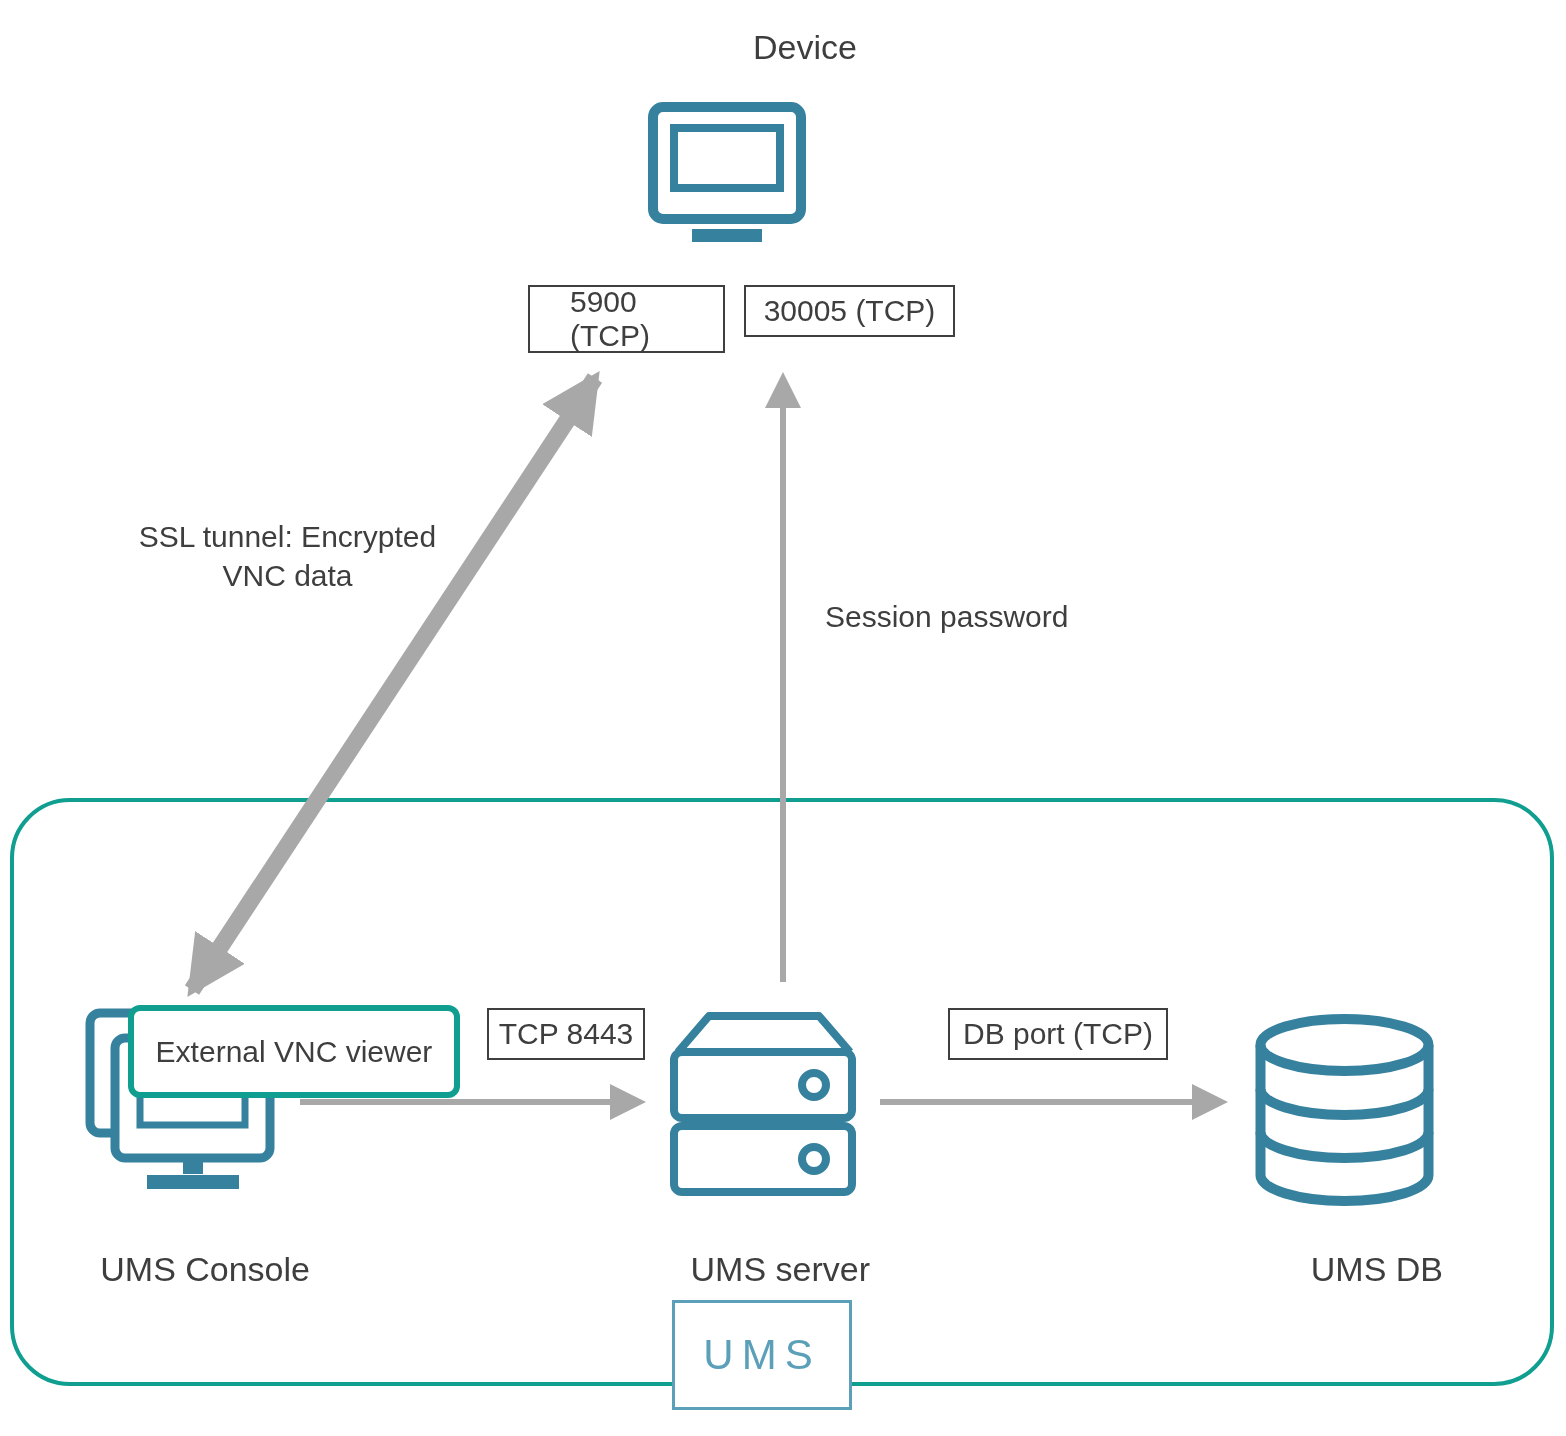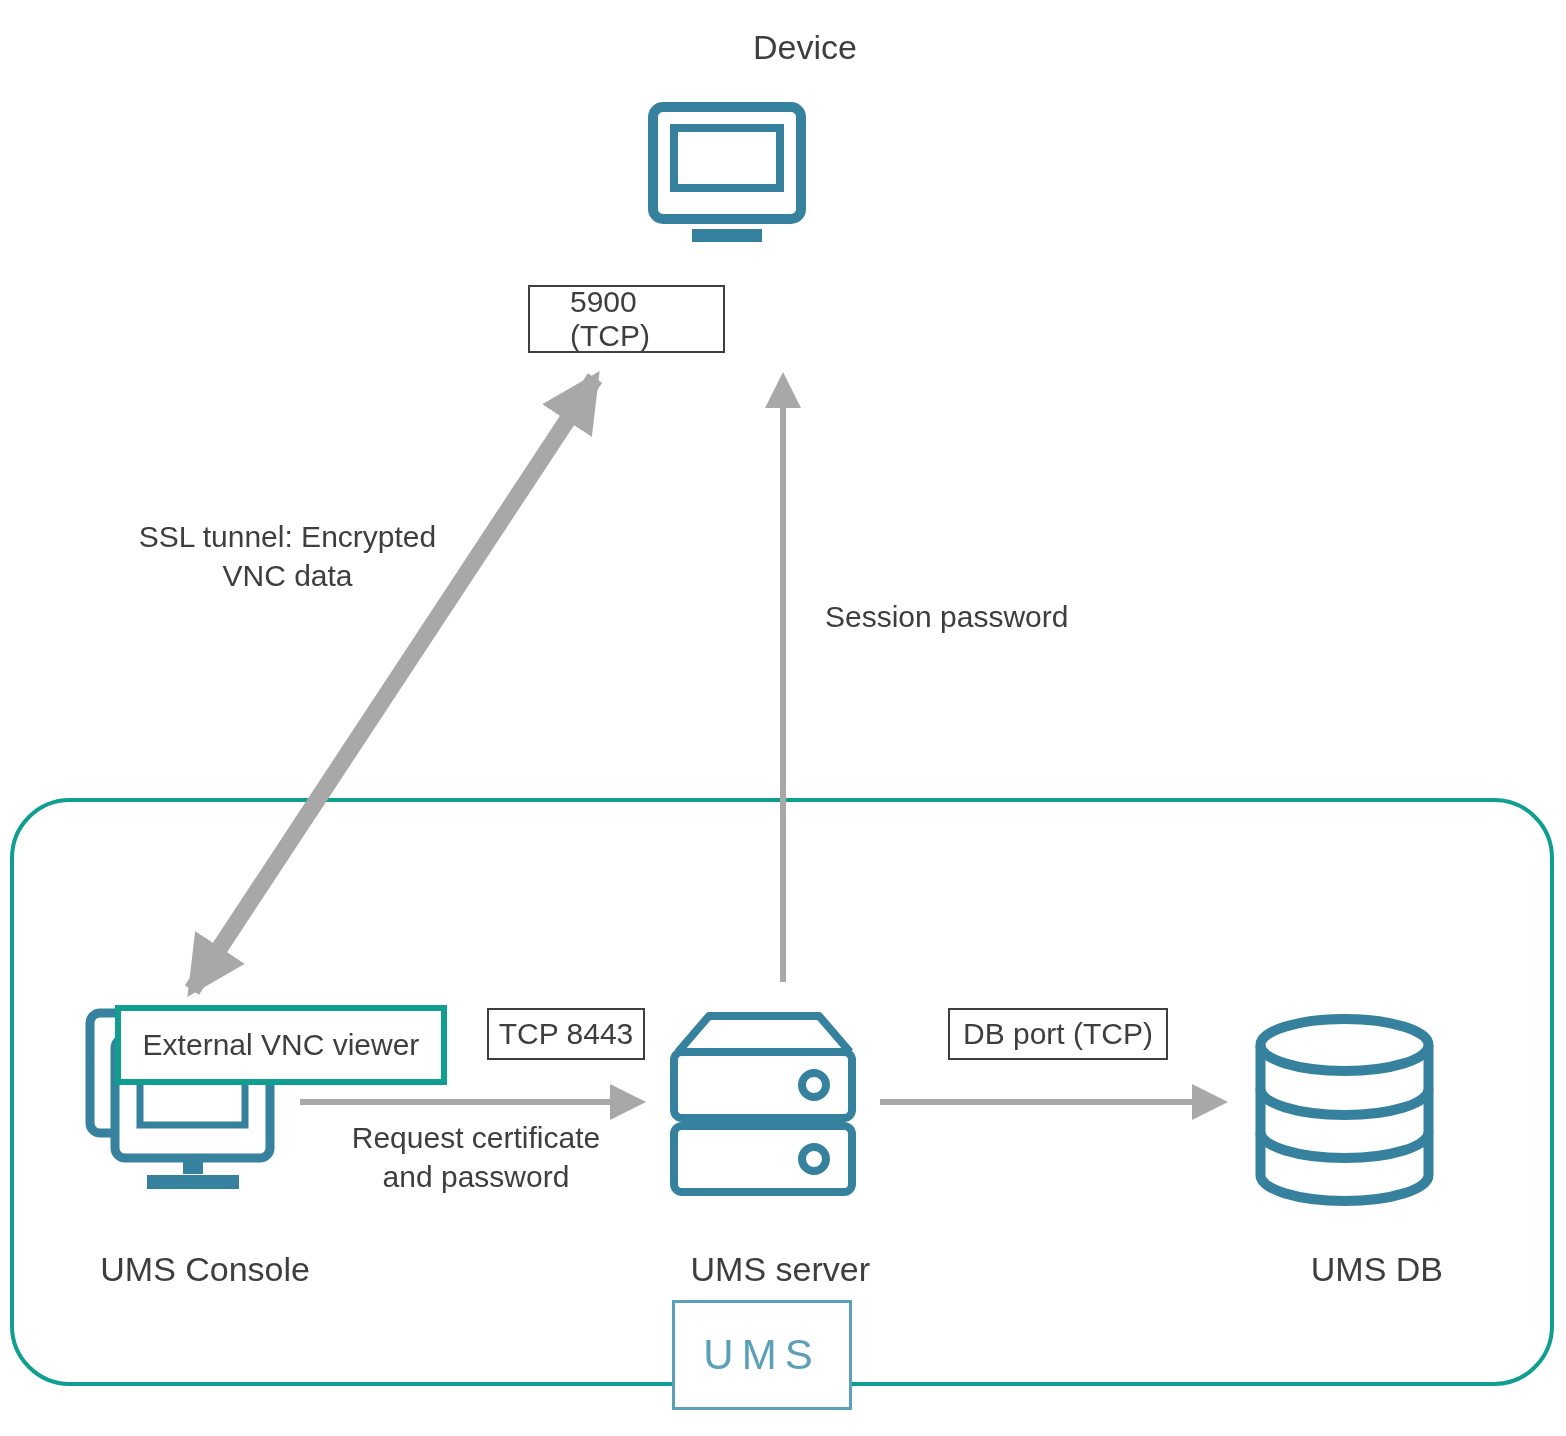--- a/index.html
+++ b/index.html
@@ -46,25 +46,25 @@
     z-index:1;
     background:transparent;
   }
   #arrow-layer{
     left:0; top:0;
     width:1566px; height:1436px;
     z-index:5;
     pointer-events:none;
   }
   #vnc-badge{
-    left:115px; top:1005px;
-    width:332px; height:80px;
+    left:128px; top:1005px;
+    width:332px; height:93px;
     background:#ffffff;
     border:6px solid #0f9e90;
-    border-radius:0;
+    border-radius:12px;
     box-sizing:border-box;
     display:flex;
     align-items:center;
     justify-content:center;
     font-size:30px;
     color:#3e3e3e;
     z-index:10;
   }
   #ums-logo{
     left:672px; top:1300px;
@@ -89,41 +89,41 @@
 
   <div class="abs node-label" style="left:597px; top:20px; width:260px;">Device</div>
 
   <svg class="abs icon" style="left:648px; top:102px;" width="158" height="142" viewBox="0 0 158 142">
     <rect x="5" y="5" width="148" height="112" rx="10" fill="none" stroke="#36819e" stroke-width="10"></rect>
     <rect x="26" y="26" width="106" height="60" fill="none" stroke="#36819e" stroke-width="8"></rect>
     <rect x="44" y="127" width="70" height="13" fill="#36819e"></rect>
   </svg>
 
   <div class="abs port-box" style="left:528px; top:285px; width:197px; height:68px;padding-left:40px;">5900 (TCP)</div>
+  <div class="abs port-box" style="left:744px; top:285px; width:211px; height:52px;">30005 (TCP)</div>
 
   <div class="abs" id="ums-boundary"></div>
 
   <svg class="abs" id="arrow-layer" viewBox="0 0 1566 1436">
     <defs>
       <marker id="ah-thick" markerWidth="4" markerHeight="4" refX="3" refY="1.75" orient="auto-start-reverse" markerUnits="strokeWidth">
         <path d="M0,0 L3.5,1.75 L0,3.5 Z" fill="#a8a8a8"></path>
       </marker>
       <marker id="ah-thin" markerWidth="6.5" markerHeight="6.5" refX="5" refY="3" orient="auto-start-reverse" markerUnits="strokeWidth">
         <path d="M0,0 L6,3 L0,6 Z" fill="#a8a8a8"></path>
       </marker>
     </defs>
     <line x1="192" y1="990" x2="595" y2="378" stroke="#a8a8a8" stroke-width="17" marker-start="url(#ah-thick)" marker-end="url(#ah-thick)"></line>
     <line x1="783" y1="982" x2="783" y2="378" stroke="#a8a8a8" stroke-width="6" marker-end="url(#ah-thin)"></line>
     <line x1="300" y1="1102" x2="640" y2="1102" stroke="#a8a8a8" stroke-width="6" marker-end="url(#ah-thin)"></line>
     <line x1="880" y1="1102" x2="1222" y2="1102" stroke="#a8a8a8" stroke-width="6" marker-end="url(#ah-thin)"></line>
   </svg>
 
   <div class="abs edge-label" style="left:825px; top:597px; width:300px;">Session password</div>
   <div class="abs edge-label center-text" style="left:120px; top:517px; width:335px;">SSL tunnel: Encrypted VNC data</div>
-  <div class="abs edge-label center-text" style="left:330px; top:1118px; width:292px;">Request certificate and password</div>
 
   <svg class="abs icon" style="left:85px; top:1008px;" width="205" height="185" viewBox="0 0 205 185">
     <rect x="5" y="5" width="155" height="120" rx="10" fill="none" stroke="#36819e" stroke-width="9"></rect>
     <rect x="30" y="30" width="155" height="120" rx="10" fill="#ffffff" stroke="#36819e" stroke-width="9"></rect>
     <rect x="55" y="55" width="105" height="62" fill="none" stroke="#36819e" stroke-width="7"></rect>
     <rect x="98" y="150" width="20" height="16" fill="#36819e"></rect>
     <rect x="62" y="167" width="92" height="14" fill="#36819e"></rect>
   </svg>
 
   <div class="abs" id="vnc-badge">External VNC viewer</div>

